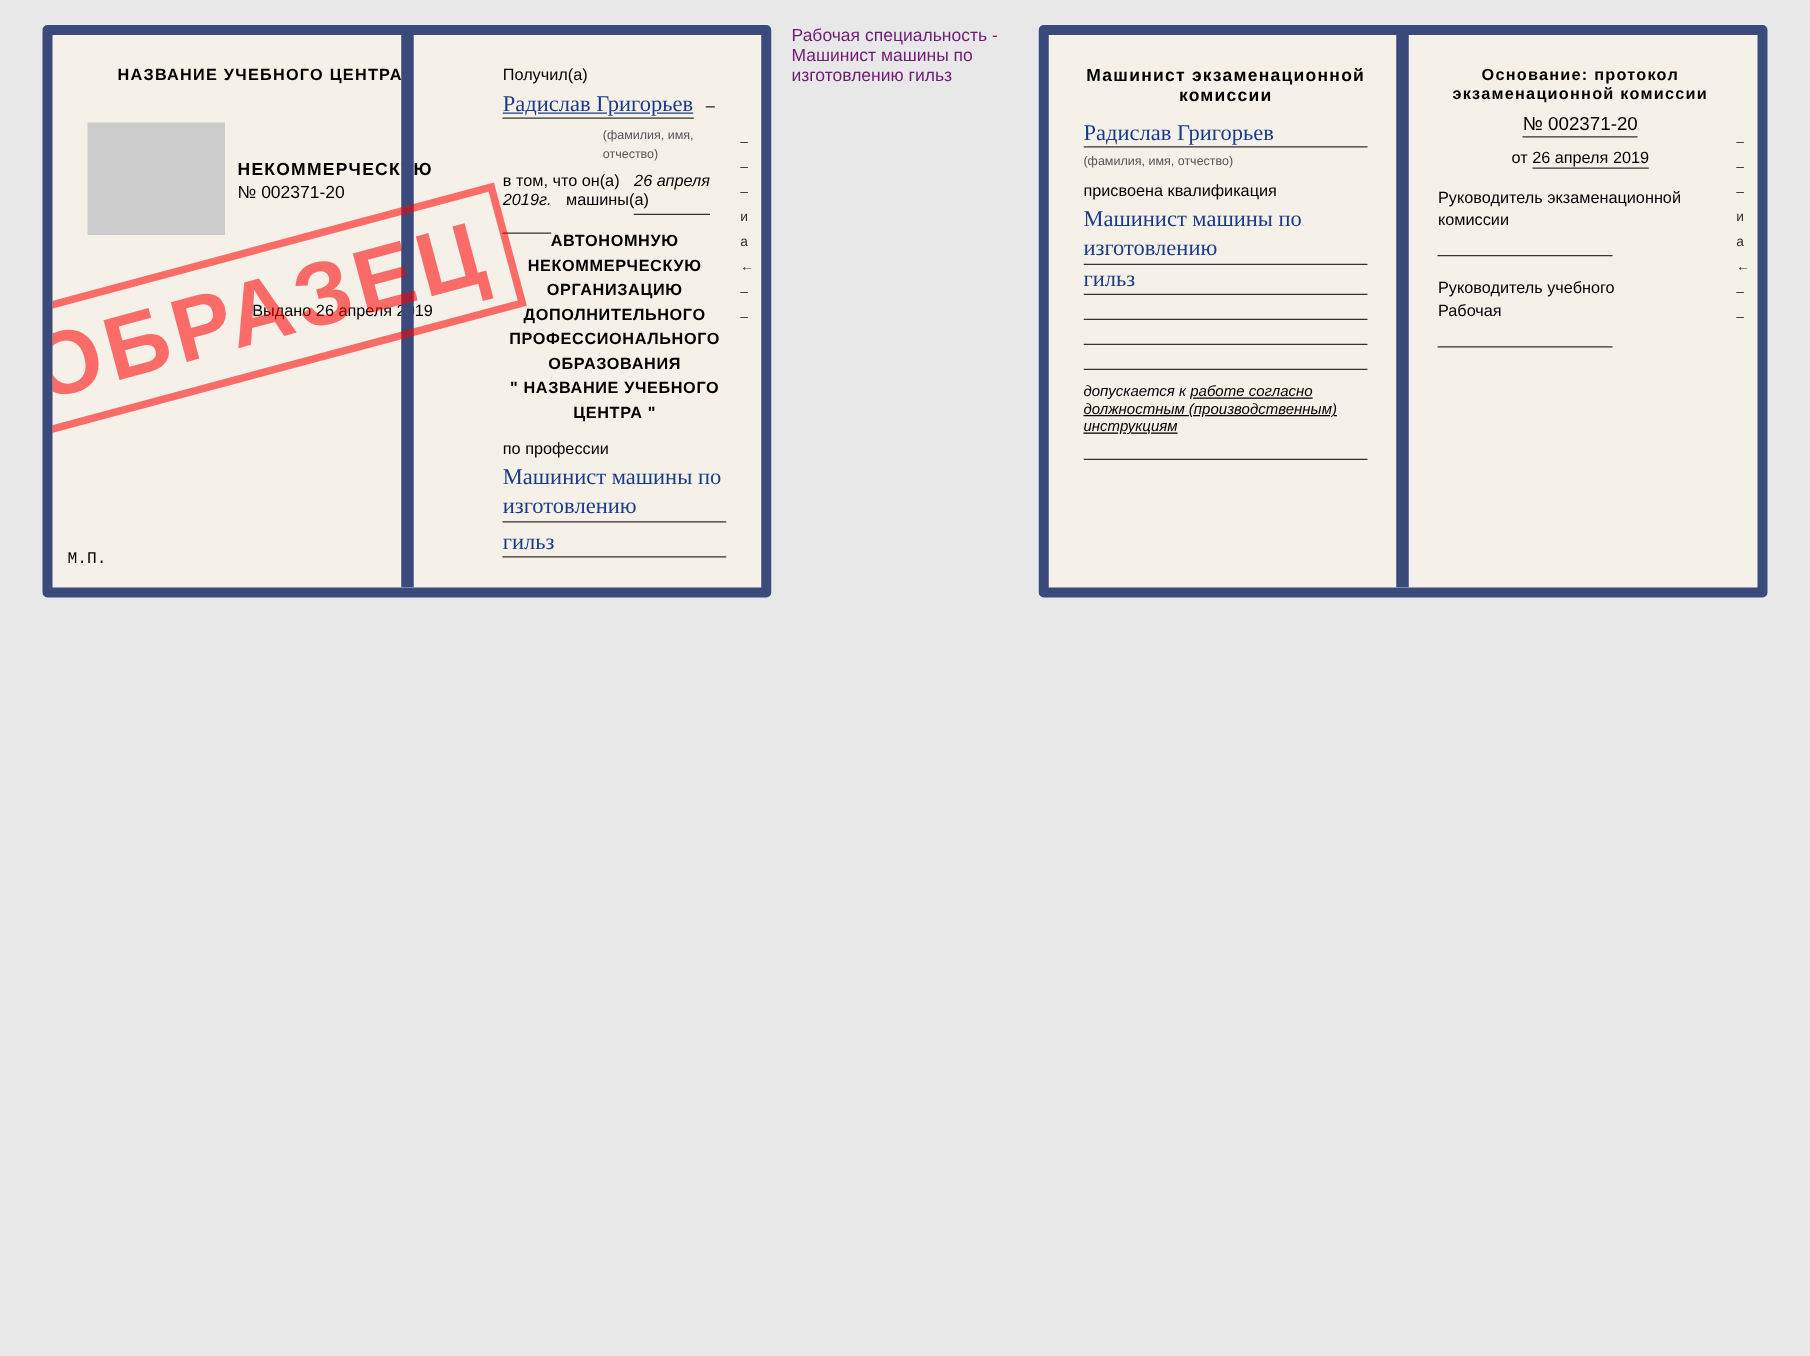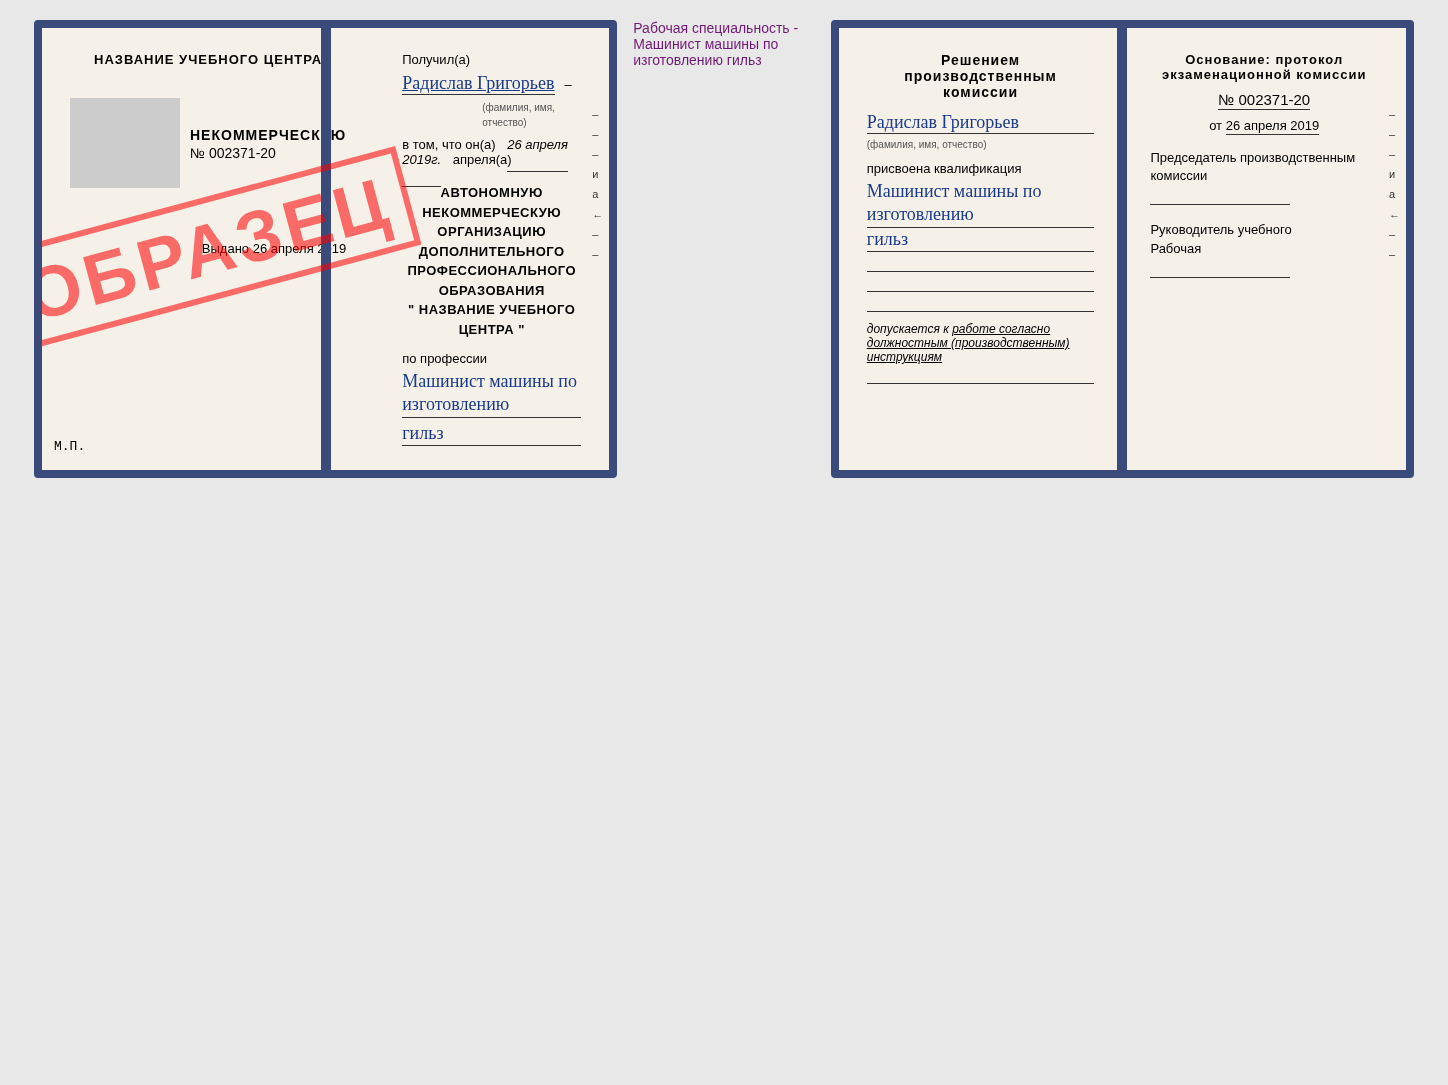--- a/index.html
+++ b/index.html
@@ -378,21 +378,21 @@
         <span class="poluchil-name">Радислав Григорьев</span>
         <span style="margin-left:4px">–</span>
       </div>
       <div style="margin-left:80px; margin-top:-14px; margin-bottom:8px;">
         <span class="small-caption">(фамилия, имя, отчество)</span>
       </div>
 
       <div class="vtom-line">
         <span>в том, что он(а)</span>
         <span class="date-underline" style="margin: 0 8px;">26 апреля 2019г.</span>
-        <span>апреля(а)</span>
+        <span>машины(а)</span>
       </div>
 
       <div class="center-block-text">
         <div>АВТОНОМНУЮ НЕКОММЕРЧЕСКУЮ ОРГАНИЗАЦИЮ</div>
         <div>ДОПОЛНИТЕЛЬНОГО ПРОФЕССИОНАЛЬНОГО ОБРАЗОВАНИЯ</div>
         <div>"    НАЗВАНИЕ УЧЕБНОГО ЦЕНТРА    "</div>
       </div>
 
       <div class="po-professii">по профессии</div>
       <span class="profession-handwriting">Машинист машины по изготовлению</span>
@@ -409,21 +409,21 @@
         <span>–</span>
       </div>
     </div>
   </div>
 
   <div class="specialty-label">Рабочая специальность - Машинист машины по изготовлению гильз</div>
 
   <div class="bottom-book">
 
     <div class="bottom-left">
-      <div class="resheniem-title">Решением  производственным  комиссии</div>
+      <div class="resheniem-title">Машинист  экзаменационной  комиссии</div>
 
       <span class="bottom-name">Радислав Григорьев</span>
       <div style="margin-bottom:8px;">
         <span class="small-caption">(фамилия, имя, отчество)</span>
       </div>
 
       <div class="prisvoena-line">присвоена квалификация</div>
       <span class="bottom-profession">Машинист  машины  по  изготовлению</span>
       <span class="bottom-profession">гильз</span>
 
@@ -445,21 +445,21 @@
         <span class="protocol-number">№  002371-20</span>
       </div>
 
       <div class="ot-date centered-block">
         <span>от</span>
         <span style="border-bottom:1px solid #333; padding-bottom:1px;">26 апреля 2019</span>
       </div>
 
       <div class="sign-block">
         <div class="sign-label">
-          <span>Председатель производственным</span><br>
+          <span>Руководитель экзаменационной</span><br>
           <span>комиссии</span>
         </div>
         <div class="sign-line"></div>
       </div>
 
       <div class="sign-block" style="margin-top:16px;">
         <div class="sign-label">
           <span>Руководитель учебного</span><br>
           <span>Рабочая</span>
         </div>

